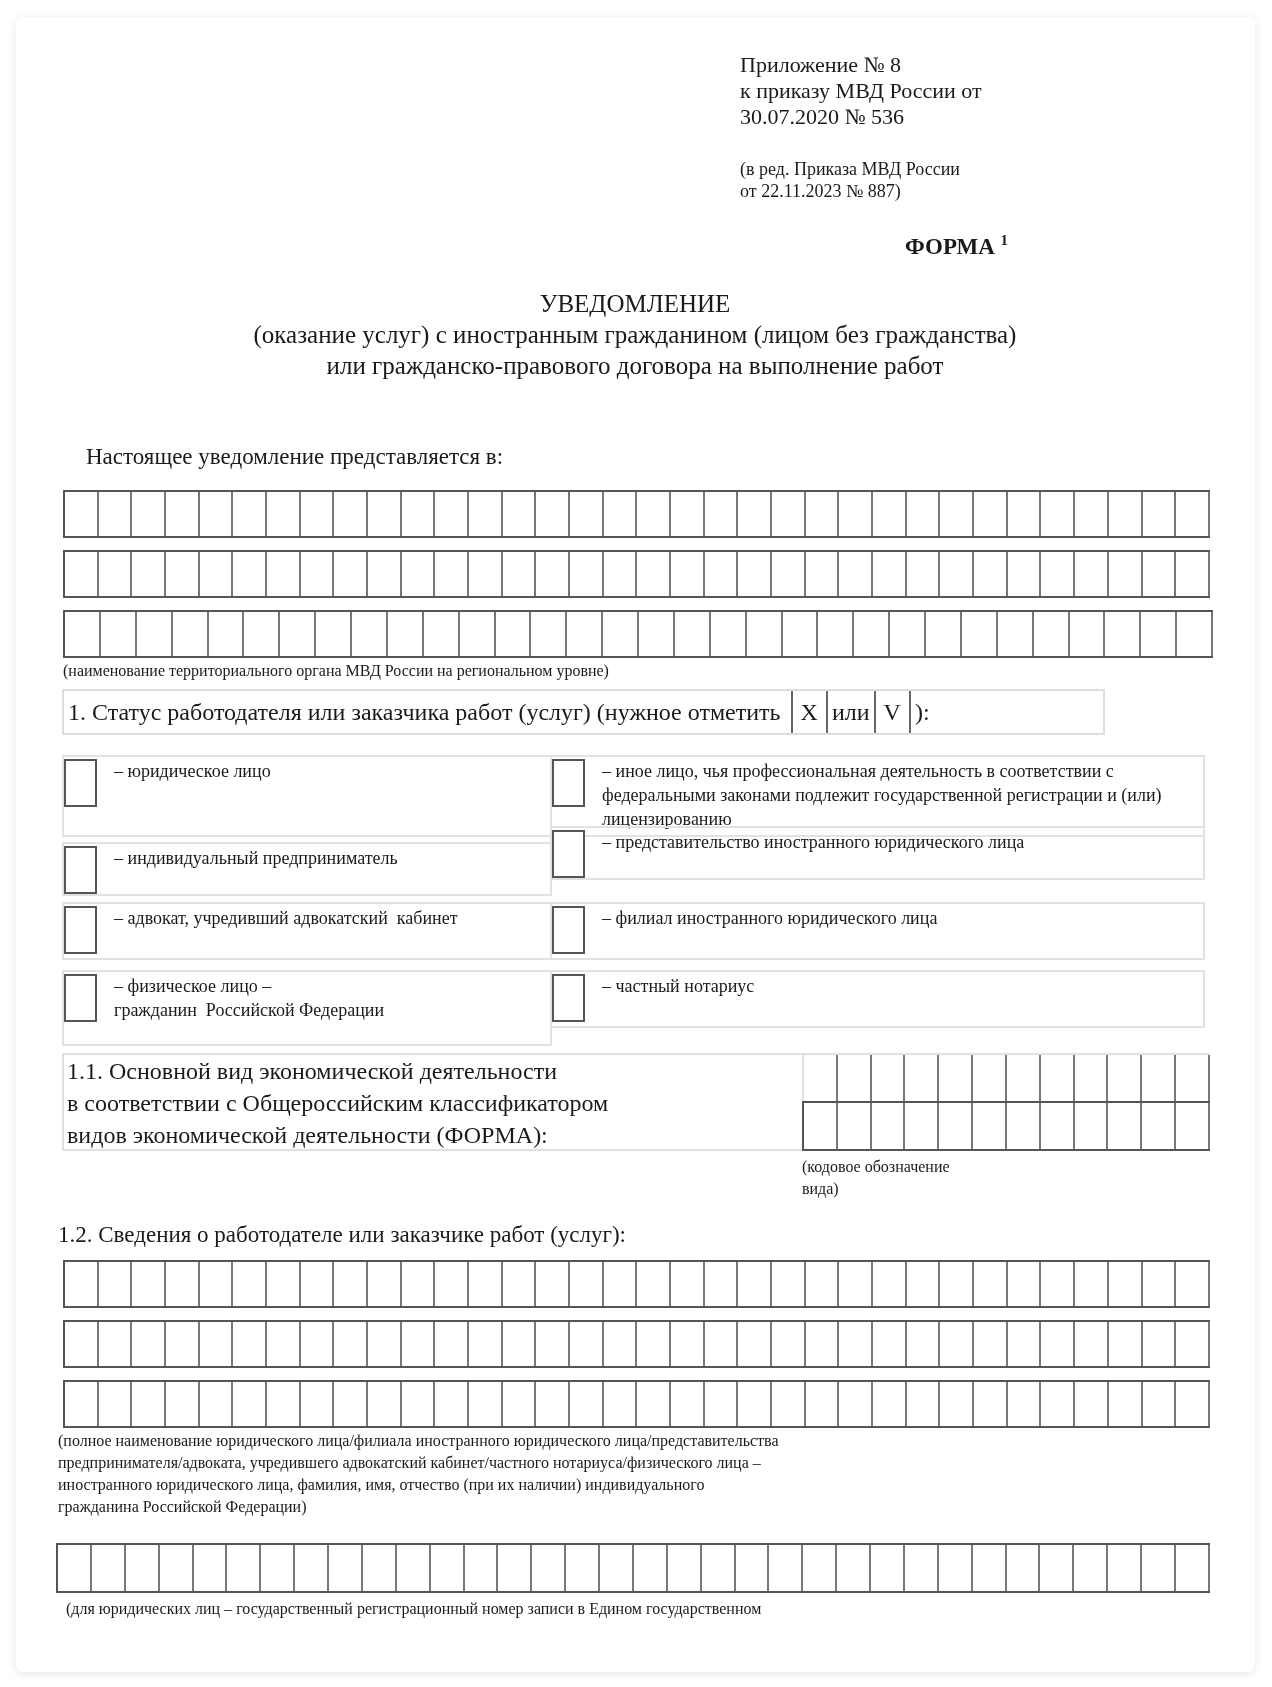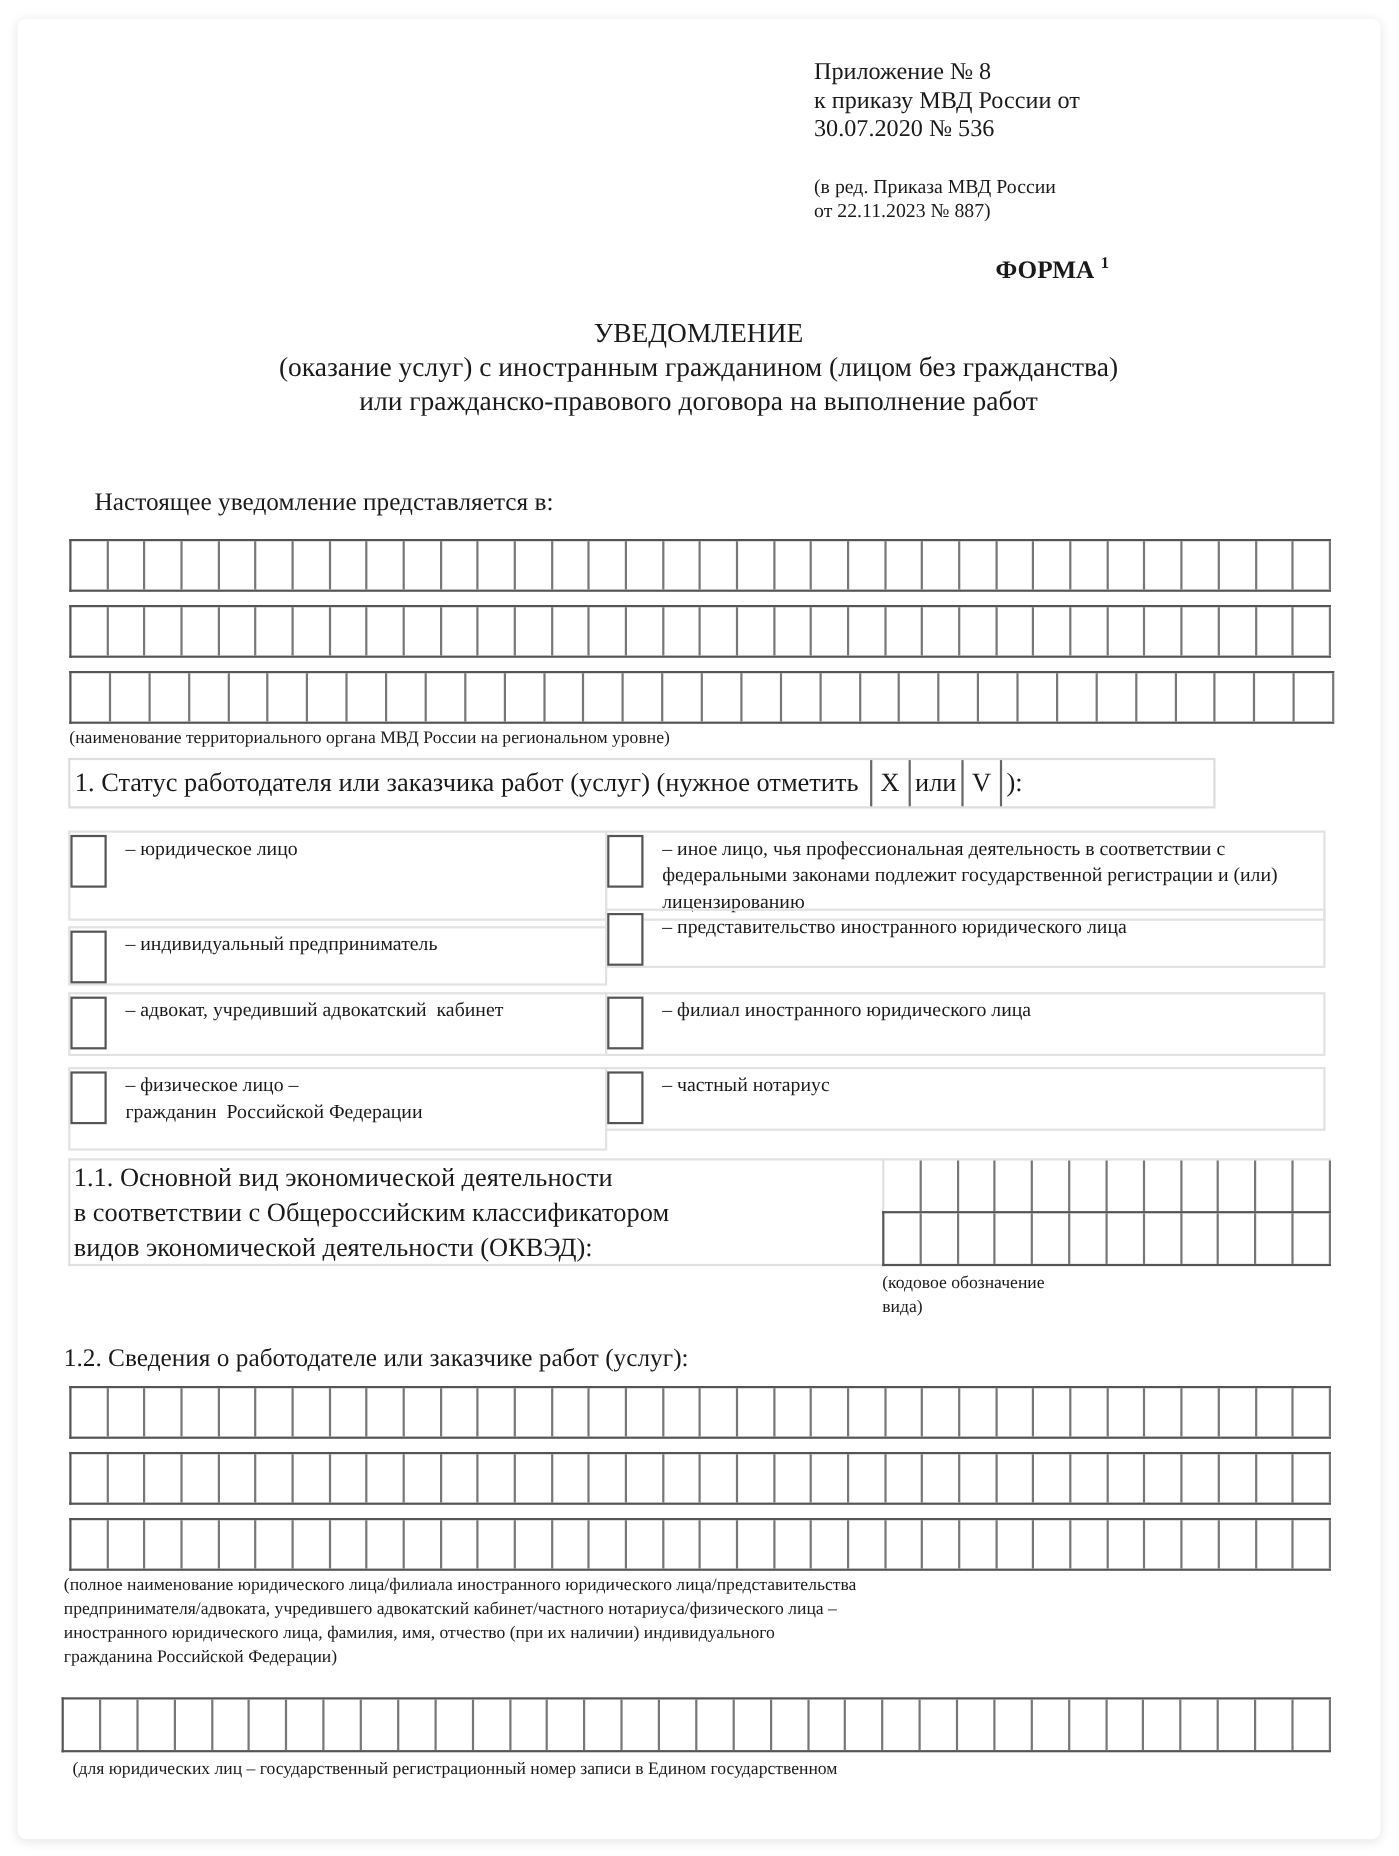--- a/index.html
+++ b/index.html
@@ -197,21 +197,21 @@
   <div class="txt" style="width:590px;">– филиал иностранного юридического лица</div>
 </div>
 <div class="opt" style="left:550px;top:970px;width:655px;height:58px;">
   <div class="box"></div>
   <div class="txt" style="width:590px;">– частный нотариус</div>
 </div>
 
 <div class="abs okved-label">
   <div>1.1. Основной вид экономической деятельности</div>
   <div>в соответствии с Общероссийским классификатором</div>
-  <div>видов экономической деятельности (ОКВЭД):</div>
+  <div>видов экономической деятельности (ФОРМА):</div>
 </div>
 <div class="grid" style="left:802px;top:1053px;width:408px;height:48px;border-color:#e0e0e0;border-bottom:none;">
     <div class="cell"></div>
     <div class="cell"></div>
     <div class="cell"></div>
     <div class="cell"></div>
     <div class="cell"></div>
     <div class="cell"></div>
     <div class="cell"></div>
     <div class="cell"></div>

